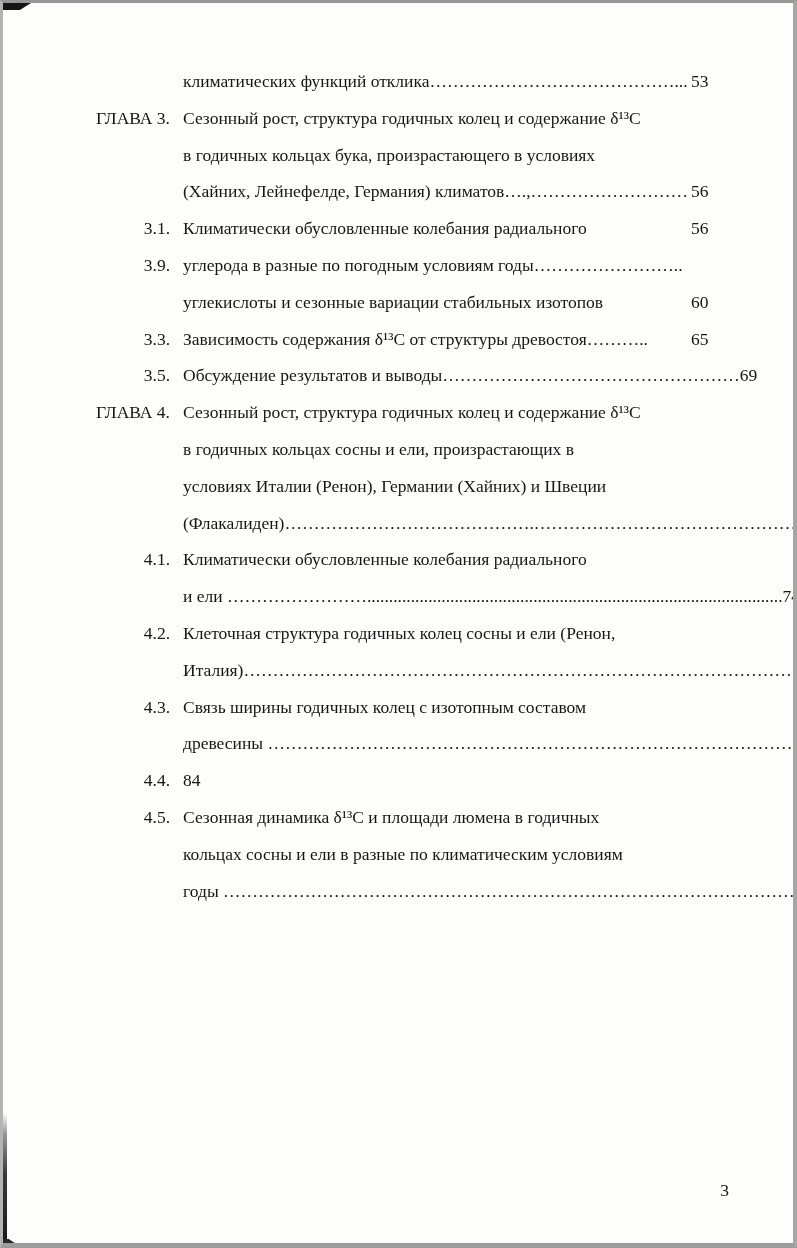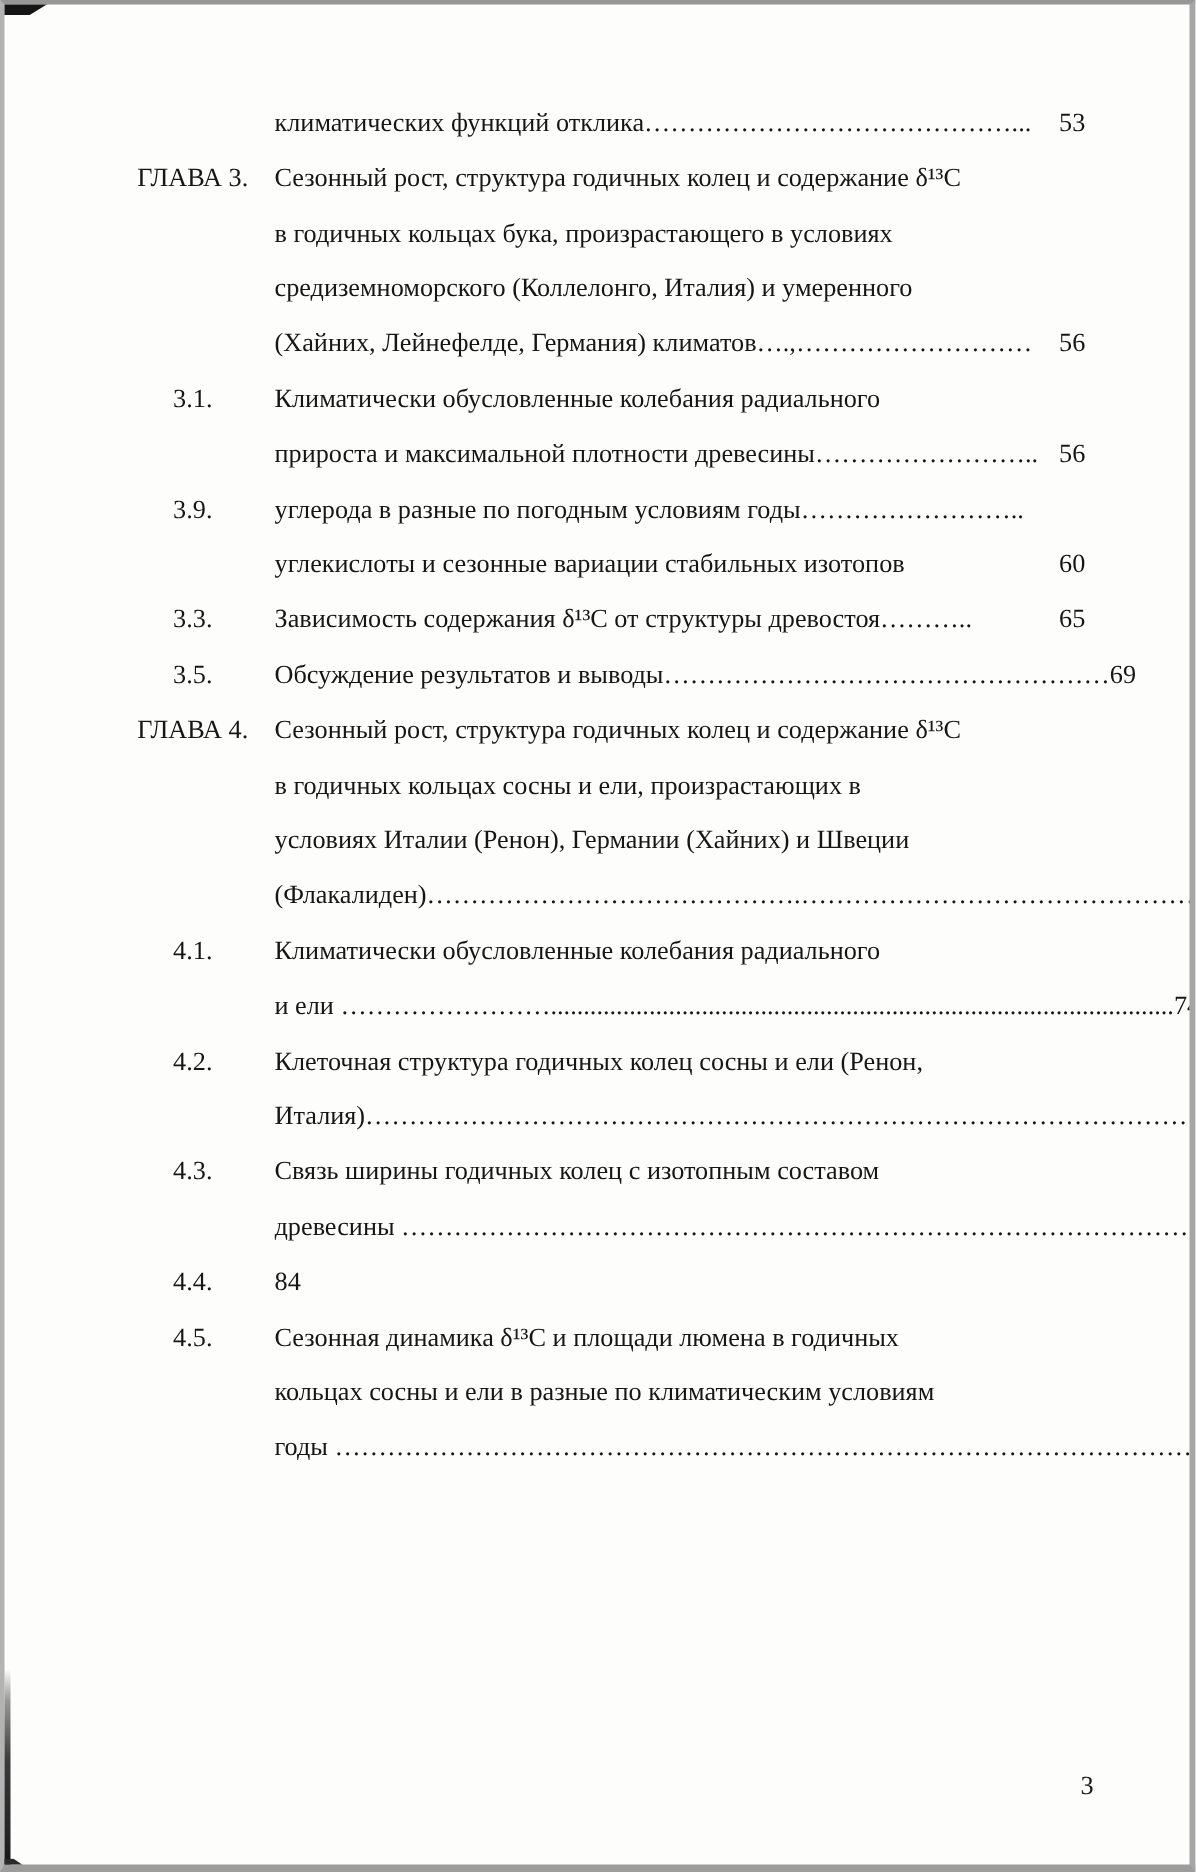--- a/index.html
+++ b/index.html
@@ -18,30 +18,30 @@
     border-right: 4px solid #a6a6a6;
     border-bottom: 5px solid #9c9c9c;
     overflow: hidden;
     font-family: "Liberation Serif", "DejaVu Serif", serif;
     color: #161616;
   }
   .toc {
     position: absolute;
     top: 60px;
     left: 84px;
-    right: 41px;
+    right: 56px;
     font-size: 17.5px;
     line-height: 36.8px;
   }
   .entry {
     display: grid;
     grid-template-columns: 96px 1fr 46px;
   }
   .entry .label {
-    text-align: center;
+    text-align: right;
     padding-right: 13px;
     white-space: nowrap;
   }
   .line {
     white-space: nowrap;
     overflow: hidden;
   }
   .entry .pg {
     text-align: left;
     align-self: end;
@@ -96,31 +96,29 @@
         <div class="line">климатических функций отклика……………………………………...</div>
       </div>
       <div class="pg">53</div>
     </div>
 
     <div class="entry">
       <div class="label">ГЛАВА 3.</div>
       <div class="lines">
         <div class="line">Сезонный рост, структура годичных колец и содержание δ¹³C</div>
         <div class="line">в годичных кольцах бука, произрастающего в условиях</div>
-        <div class="line">средиземноморского (Коллелонго, Италия) и умеренного</div>
         <div class="line">(Хайних, Лейнефелде, Германия) климатов….,………………………</div>
       </div>
       <div class="pg">56</div>
     </div>
 
     <div class="entry">
       <div class="label">3.1.</div>
       <div class="lines">
         <div class="line">Климатически обусловленные колебания радиального</div>
-        <div class="line">прироста и максимальной плотности древесины……………………..</div>
       </div>
       <div class="pg">56</div>
     </div>
 
     <div class="entry">
       <div class="label">3.9.</div>
       <div class="lines">
         <div class="line">углерода в разные по погодным условиям годы……………………..</div>
         <div class="line">углекислоты и сезонные вариации стабильных изотопов</div>
       </div>

